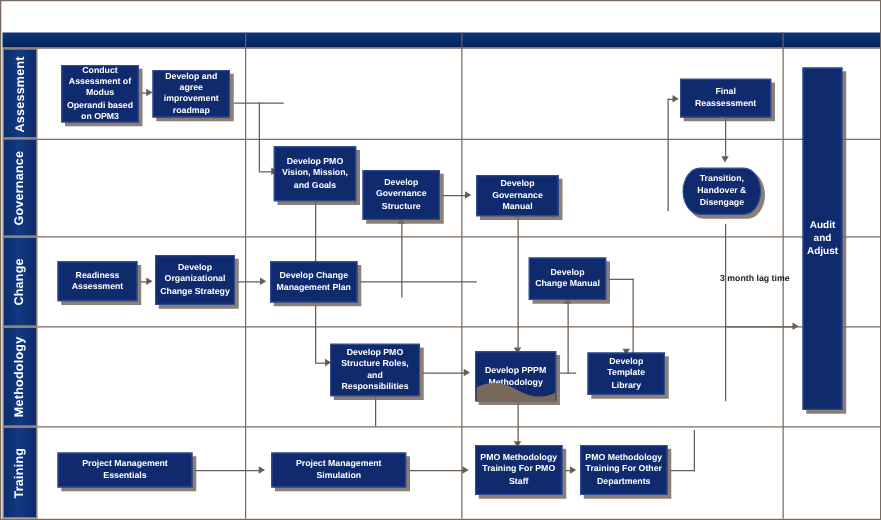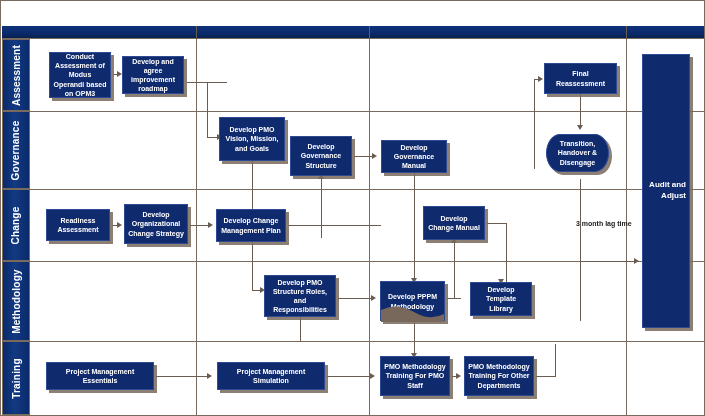--- a/index.html
+++ b/index.html
@@ -135,21 +135,21 @@
   <div class="vline" style="left:368px;top:38px;height:376px;"></div>
   <div class="vline" style="left:625px;top:38px;height:376px;"></div>
   <div class="vline" style="left:703px;top:38px;height:376px;"></div>
 
   <div class="node" style="left:48px;top:51px;width:62px;height:46px;">Conduct Assessment of Modus Operandi based on OPM3</div>
 
   <div class="node" style="left:121px;top:55px;width:62px;height:38px;">Develop and agree improvement roadmap</div>
 
   <div class="node" style="left:543px;top:62px;width:73px;height:31px;">Final Reassessment</div>
 
-  <div class="node tallbar" style="left:641px;top:53px;width:48px;height:274px;text-align:right;">Audit and Adjust</div>
+  <div class="node tallbar" style="left:641px;top:53px;width:32px;height:274px;">Audit and Adjust</div>
 
   <div class="conn h" style="left:112px;top:73px;width:5px;"></div>
   <div class="arrow right" style="left:116px;top:70px;"></div>
 
   <div class="conn h" style="left:186px;top:81px;width:40px;"></div>
   <div class="conn v" style="left:206px;top:81px;height:55px;"></div>
   <div class="conn h" style="left:206px;top:136px;width:12px;"></div>
   <div class="arrow right" style="left:216px;top:133px;"></div>
 
   <div class="conn v" style="left:533px;top:78px;height:90px;"></div>

